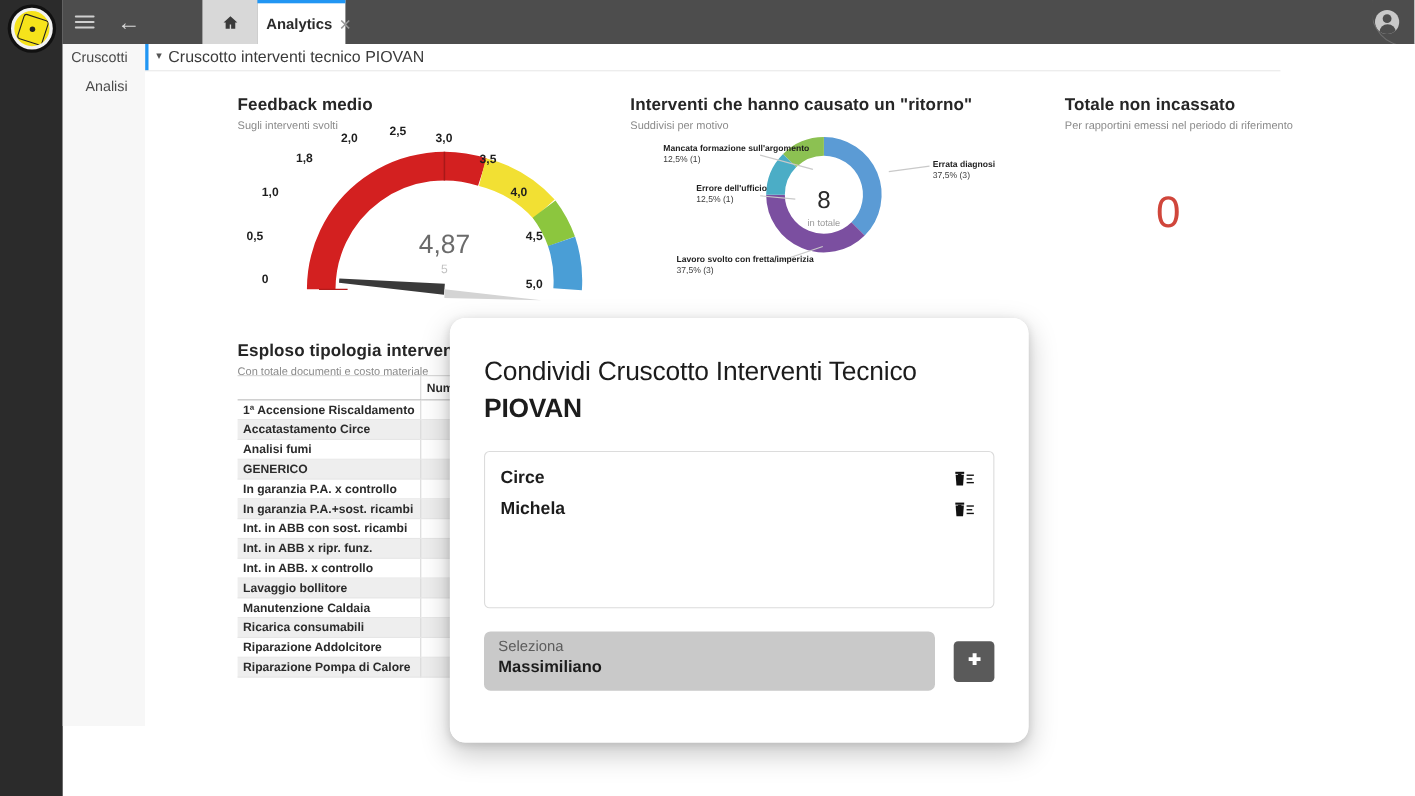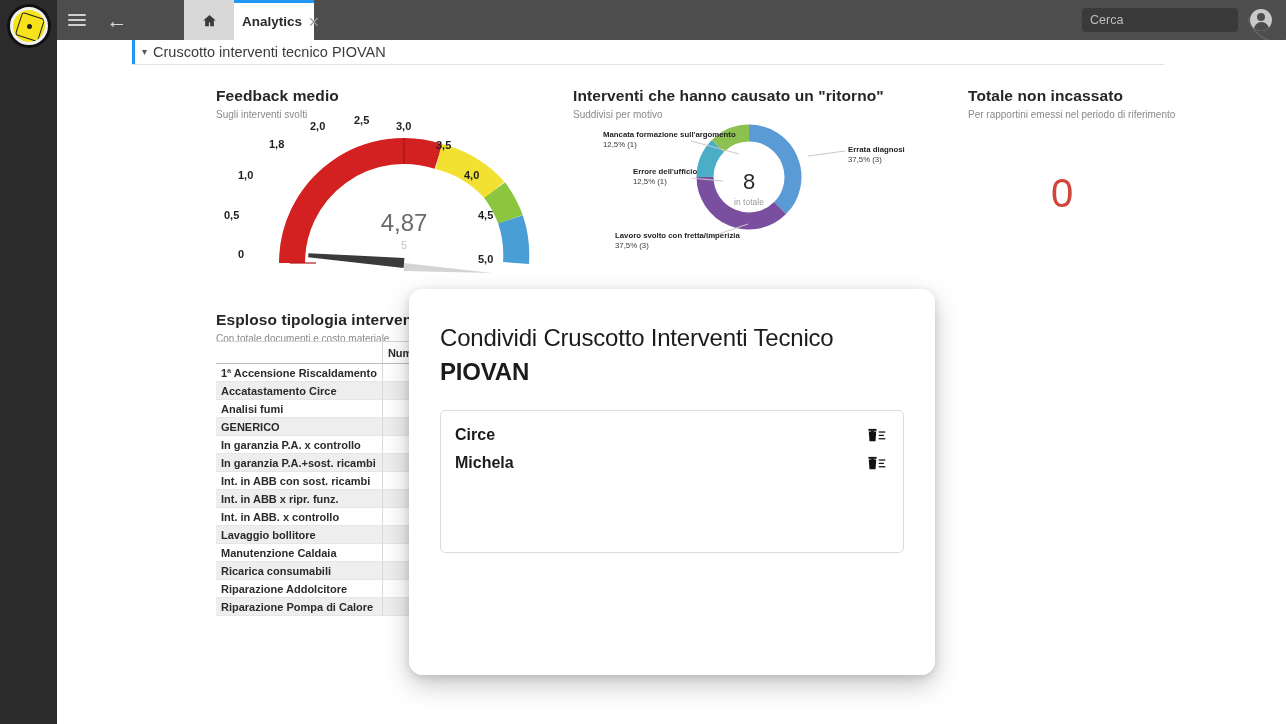--- a/index.html
+++ b/index.html
@@ -261,35 +261,32 @@
       <svg viewBox="0 0 24 24">
         <path d="M12 3 2 12h3v9h6v-6h2v6h6v-9h3z"></path>
       </svg>
     </div>
 
     <div class="tab-active">
       <span class="tab-label">Analytics</span>
       <span class="tab-close">✕</span>
     </div>
 
-    <div class="search-wrap">
-      <input type="text" placeholder="Cerca" style="">
-      <svg class="mag" viewBox="0 0 20 20">
-        <circle cx="8.5" cy="8.5" r="5.4"></circle>
-          <line x1="12.6" y1="12.6" x2="17.4" y2="17.4"></line>
-      </svg>
-    </div>
 
     <div class="avatar-btn">
       <div class="head"></div>
         <div class="body"></div>
     </div>
     <div class="corner-arc"></div>
   </div>
 
+  <div class="leftpanel">
+    <div class="nav-item nav-cruscotti">Cruscotti</div>
+    <div class="nav-item nav-analisi">Analisi</div>
+  </div>
 
   <div class="crumbbar">
     <span class="crumb-caret">▾</span>
     <span class="crumb-title">Cruscotto interventi tecnico PIOVAN</span>
   </div>
   <div class="crumb-rule"></div>
 
   <div class="canvas">
 
     <div class="p-gauge">
@@ -511,15 +508,26 @@
           <rect x="2" y="1" width="11" height="2.6" fill="#111"></rect>
           <rect x="5.4" y="3.6" width="4.2" height="1.6" fill="#111"></rect>
           <path d="M2.4 4.6 h10.2 l-1 13.4 h-8.2 z" fill="#111"></path>
           <rect x="16" y="4.4" width="9" height="1.7" fill="#111"></rect>
           <rect x="16" y="9" width="7" height="1.7" fill="#111"></rect>
           <rect x="16" y="13.6" width="9" height="1.7" fill="#111"></rect>
         </svg>
       </div>
     </div>
 
+    <div class="picker-row">
+      <div class="picker">
+        <div class="lbl">Seleziona</div>
+        <div class="sel">Massimiliano</div>
+      </div>
+      <div class="addbtn">
+        <svg viewBox="0 0 24 24">
+          <path d="M9.6 2.4h4.8v4.8h4.8v4.8h-4.8v4.8H9.6v-4.8H4.8V7.2h4.8z"></path>
+        </svg>
+      </div>
+    </div>
   </div>
 
 </div>
 
 </body></html>

